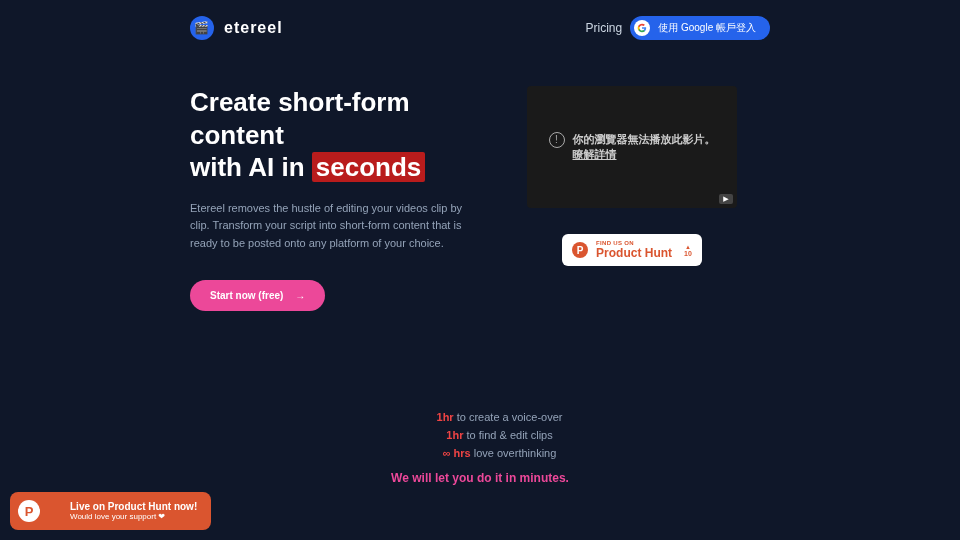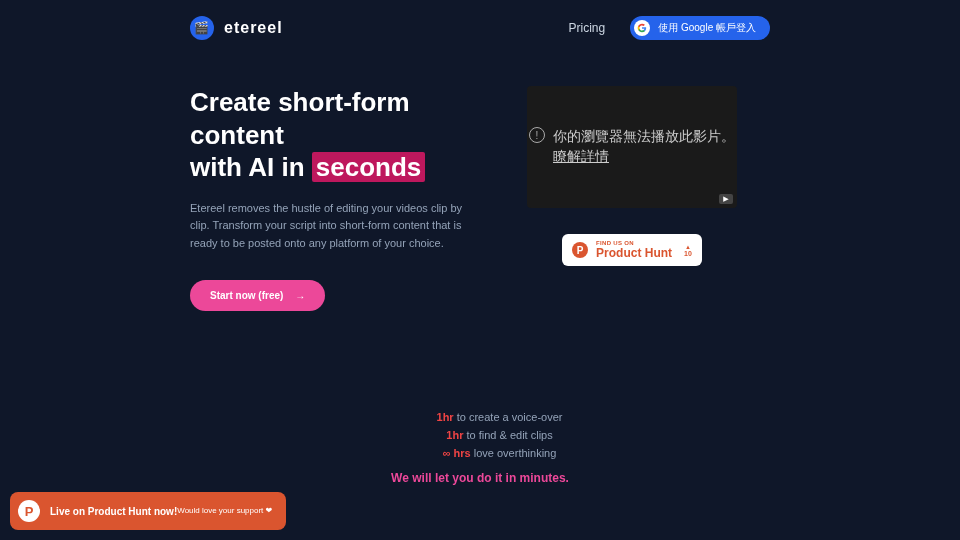--- a/index.html
+++ b/index.html
@@ -34,21 +34,21 @@
       font-size: 12px;
     }
     .logo-text {
       font-weight: 700;
       font-size: 16px;
       letter-spacing: 1px;
     }
     .header-right {
       display: flex;
       align-items: center;
-      gap: 25px;
+      gap: 8px;
     }
     .pricing-link {
       font-size: 12px;
       color: #cbd5e1;
     }
     .google-btn {
       background: #2563eb;
       border-radius: 16px;
       padding: 4px 14px 4px 4px;
       display: flex;
@@ -78,21 +78,21 @@
       flex: 1;
       max-width: 330px;
     }
     .hero-title {
       font-size: 26px;
       font-weight: 800;
       line-height: 1.25;
       margin-bottom: 16px;
     }
     .highlight {
-      background: #be185d;
+      background: #b91c1c;
       padding: 0 4px;
       border-radius: 2px;
     }
     .hero-desc {
       font-size: 11px;
       color: #94a3b8;
       line-height: 1.6;
       margin-bottom: 28px;
     }
     .start-btn {
@@ -131,23 +131,24 @@
       height: 16px;
       border: 1.5px solid #aaa;
       border-radius: 50%;
       display: flex;
       align-items: center;
       justify-content: center;
       font-size: 10px;
       color: #aaa;
     }
     .video-text {
-      font-size: 14px;
+      font-size: 11px;
       color: #ccc;
       line-height: 1.4;
+      font-weight: bold;
     }
     .video-link {
       text-decoration: underline;
     }
     .yt-icon {
       position: absolute;
       bottom: 4px;
       right: 4px;
       width: 14px;
       height: 10px;
@@ -250,21 +251,22 @@
       border-radius: 50%;
       display: flex;
       align-items: center;
       justify-content: center;
       color: #da552f;
       font-size: 13px;
       font-weight: bold;
     }
     .ph-float-text {
       display: flex;
-      flex-direction: row;
+      flex-direction: column;
+      margin-left: 20px;
     }
     .ph-float-title {
       font-size: 10px;
       font-weight: 700;
       color: #fff;
     }
     .ph-float-sub {
       font-size: 8px;
       color: #fff;
     }

